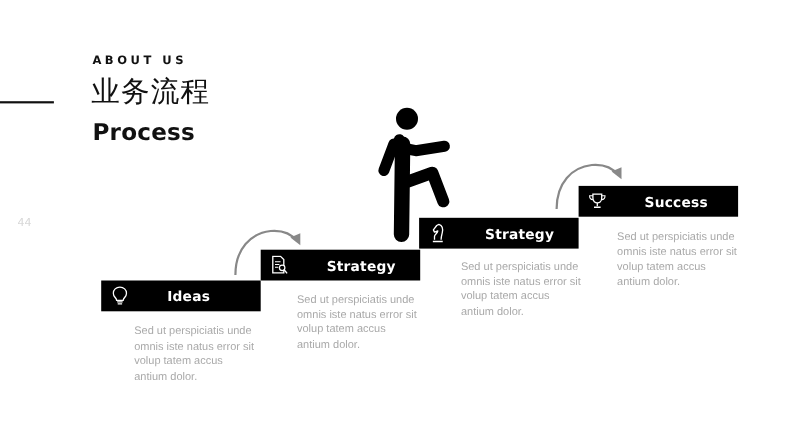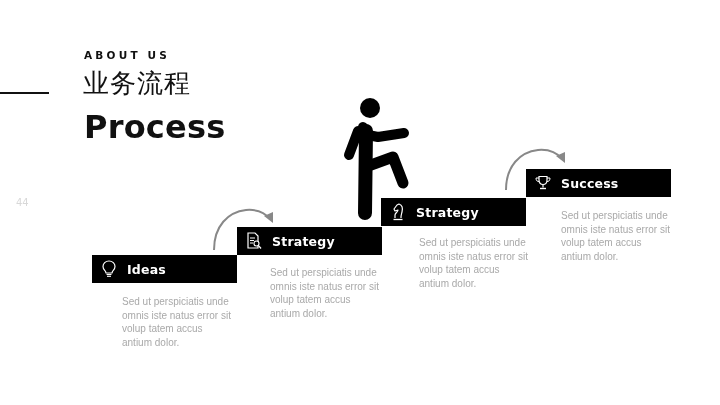--- a/index.html
+++ b/index.html
@@ -1,25 +1,25 @@
 <!DOCTYPE html>
 <html><head>
   <meta charset="utf-8">
   <style>
     * { margin: 0; padding: 0; box-sizing: border-box; }
     html, body { width: 720px; height: 405px; background: #ffffff; overflow: hidden; }
     body { position: relative; font-family: "Liberation Sans", "DejaVu Sans", sans-serif; color: #000; }
 
     .eyebrow { position: absolute; left: 84px; top: 49px; font-size: 10.5px; font-weight: 700; letter-spacing: 3.2px; color: #111; font-family: "DejaVu Sans", sans-serif; }
     .title-cn { position: absolute; left: 83px; top: 66px; font-size: 26px; font-weight: 400; color: #111; letter-spacing: 1px; font-family: Liberation Mono, monospace; }
-    .title-en { position: absolute; left: 84px; top: 108px; font-size: 32px; font-weight: 700; color: #111; font-family: "DejaVu Sans", sans-serif; letter-spacing: 0.2px; }
+    .title-en { position: absolute; left: 84px; top: 108px; font-size: 21px; font-weight: 700; color: #111; font-family: "DejaVu Sans", sans-serif; letter-spacing: 0.2px; }
     .rule { position: absolute; left: 0; top: 92px; width: 49px; height: 2px; background: #111; }
     .page-num { position: absolute; left: 16px; top: 197px; font-size: 10px; color: #d8d8d8; font-family: "DejaVu Sans", sans-serif; }
 
-    .step { position: absolute; width: 145px; height: 28px; background: #000; color: #fff; display: flex; align-items: center; }
+    .step { position: absolute; width: 145px; height: 28px; background: #000; color: #fff; display: flex; align-items: center; gap: 25px; }
     .step .icon { width: 16px; height: 18px; margin-left: 9px; margin-right: 10px; display: flex; align-items: center; justify-content: center; }
     .step .label { font-size: 12.5px; font-weight: 700; font-family: "DejaVu Sans", sans-serif; letter-spacing: 0.2px; }
 
     .desc { position: absolute; width: 115px; font-size: 10px; line-height: 13.5px; color: #a9a9a9; font-family: Liberation Sans, sans-serif; }
 
     .arc { position: absolute; }
     .figure { position: absolute; left: 338px; top: 95px; }
   </style>
 </head>
 <body>

